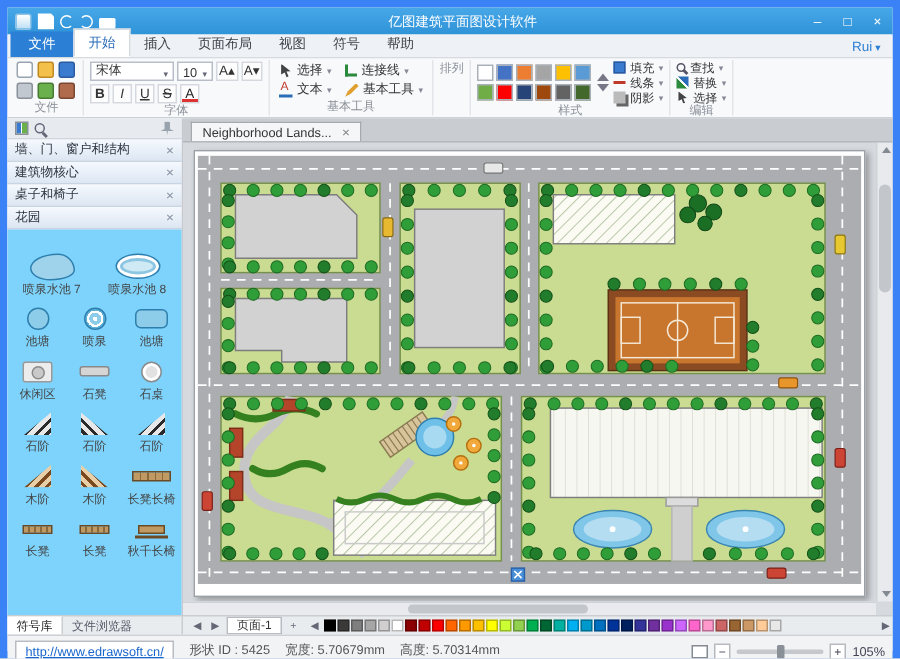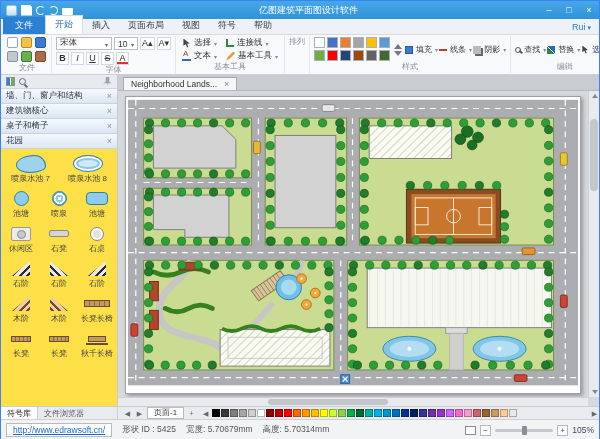--- a/index.html
+++ b/index.html
@@ -1,18 +1,18 @@
 <!DOCTYPE html>
 <html><head>
 <meta charset="utf-8">
 <style>
   *{box-sizing:border-box;margin:0;padding:0}
   html,body{width:600px;height:439px;overflow:hidden}
   body{font-family:"Liberation Sans","DejaVu Sans",sans-serif;font-size:9px;color:#333}
-  .app{width:600px;height:439px;display:flex;flex-direction:column;border:1px solid #3b82f6;background:#f8f9fb}
+  .app{width:600px;height:439px;display:flex;flex-direction:column;border:5px solid #3b82f6;background:#f8f9fb}
 
   
   .titlebar{height:18px;background:linear-gradient(#47a7e8,#2f93d8);display:flex;align-items:center;color:#fff;flex:0 0 auto}
   .qat{display:flex;align-items:center;gap:4px;padding:0 5px}
   .qicon{width:11px;height:11px;position:relative;flex:0 0 auto}
   .q-logo{background:linear-gradient(#ffffff,#bfe0f6);border-radius:2px;border:1px solid #8ec4e8}
   .q-save{background:#fff;clip-path:polygon(0 0,78% 0,100% 22%,100% 100%,0 100%)}
   .q-undo{width:9px;height:9px;border:1.5px solid #fff;border-right-color:transparent;border-radius:50%}
   .q-redo{width:9px;height:9px;border:1.5px solid #fff;border-left-color:transparent;border-radius:50%}
   .q-print{background:#fff;height:7px;margin-top:2px;border-radius:1px}
@@ -65,21 +65,21 @@
   .ti-group{width:8px;height:8px;background:#b8cce8;border:1px solid #567;box-shadow:2px 2px 0 #99a}
   .lockbtn{width:16px;height:24px;display:flex;align-items:center;justify-content:center;border:1px solid #e0e3e8;background:#fdfdfe}
   .ti-lock{width:9px;height:7px;background:#e8b84a;border:1px solid #a8822a;position:relative;margin-top:4px}
   .ti-lock::before{content:"";position:absolute;left:1px;top:-5px;width:5px;height:5px;border:1.5px solid #8a8f98;border-bottom:none;border-radius:3px 3px 0 0}
   .gallery{display:grid;grid-template-columns:repeat(6,12px);grid-auto-rows:12px;gap:1px}
   .gsw{width:11px;height:11px;border:1px solid #aab0b8}
   .galnav{display:flex;flex-direction:column;gap:2px}
   .gal-up,.gal-dn{width:0;height:0;border-left:4px solid transparent;border-right:4px solid transparent}
   .gal-up{border-bottom:5px solid #778}
   .gal-dn{border-top:5px solid #778}
-  .scol{display:flex;flex-direction:row;justify-content:center;gap:1px}
+  .scol{display:flex;flex-direction:column;justify-content:center;gap:1px}
   .sbtn{display:flex;align-items:center;gap:3px;font-size:8px;height:9px;color:#333;white-space:nowrap}
   .sbtn::after{content:"▾";font-size:6px;color:#889}
   .si{width:8px;height:8px;flex:0 0 auto;position:relative}
   .si-fill{background:#3a7bd0;border:1px solid #2a5ba0}
   .si-line{background:linear-gradient(transparent 0 3px,#c0392b 3px 5px,transparent 5px)}
   .si-shadow{background:#bbb;box-shadow:2px 2px 0 #666}
   .si-find{width:6px;height:6px;border:1.5px solid #556;border-radius:50%}
   .si-find::after{content:"";position:absolute;width:4px;height:1.5px;background:#556;right:-3px;bottom:-1px;transform:rotate(45deg)}
   .si-replace{background:linear-gradient(45deg,#2b8a3e 0 45%,transparent 45%),linear-gradient(225deg,#2b6cb8 0 45%,transparent 45%)}
   .si-cursor{background:#444;clip-path:polygon(15% 0,85% 55%,55% 58%,70% 95%,55% 100%,42% 65%,15% 80%)}
@@ -90,21 +90,21 @@
   .sb-header{height:14px;background:#e7ebf0;border-bottom:1px solid #d2d6dc;display:flex;align-items:center;gap:4px;padding:0 5px}
   .shic{width:9px;height:9px}
   .sh-lib{background:linear-gradient(90deg,#3a7bd0 0 45%,#fff 45% 55%,#6ab04c 55%);border:1px solid #8a9098}
   .sh-search{border:1.5px solid #667;border-radius:50%;width:7px;height:7px;position:relative}
   .sh-search::after{content:"";position:absolute;width:4px;height:1.5px;background:#667;right:-3px;bottom:-2px;transform:rotate(45deg)}
   .sb-sp{flex:1}
   .sh-pin{background:#99a3ad;clip-path:polygon(30% 0,70% 0,70% 55%,100% 70%,55% 70%,50% 100%,45% 70%,0 70%,30% 55%)}
   .sb-section{height:15px;background:linear-gradient(#f5f9fe,#dce6f2);border-bottom:1px solid #c9d4e2;display:flex;align-items:center;font-size:8.5px;color:#2f3540;padding:0 5px;white-space:nowrap;overflow:hidden}
   .sec-close{margin-left:auto;color:#8a93a3;font-size:9px;line-height:9px}
   .sec-close::after{content:"×"}
-  .symbols{flex:1;background:#fde047;overflow:hidden;padding:2px 1px}
+  .symbols{flex:1;background:#7dd3fc;overflow:hidden;padding:12px 1px}
   .sym-row{display:flex}
   .sym-cell{flex:1;display:flex;flex-direction:column;align-items:center;padding:2px 1px 3px;min-width:0}
   .sym-box{height:21px;display:flex;align-items:center;justify-content:center}
   .sym-label{font-size:8px;color:#444;line-height:9px;white-space:nowrap;overflow:hidden;max-width:100%}
   .sym-pond-kidney{width:30px;height:18px;background:#9fd3ec;border:1px solid #2e7fae;border-radius:62% 38% 55% 45%/55% 62% 38% 45%}
   .sym-pond-oval{width:30px;height:17px;background:#cfe9f5;border:1px solid #2e7fae;border-radius:50%;box-shadow:inset 0 0 0 2px #fff,inset 0 0 0 4px #8cc6e2}
   .sym-pond-round{width:15px;height:15px;background:#8ecdea;border:1px solid #2e7fae;border-radius:50%}
   .sym-fountain{width:15px;height:15px;border:1px solid #2e7fae;border-radius:50%;background:radial-gradient(circle,#fff 0 1.5px,#8ecdea 1.5px 4px,#fff 4px 5.5px,#5fb0d8 5.5px)}
   .sym-pond-rect{width:22px;height:13px;background:#8ecdea;border:1px solid #2e7fae;border-radius:4px}
   .sym-leisure{width:20px;height:14px;background:#ececec;border:1px solid #9a9a9a;border-radius:2px;position:relative}

